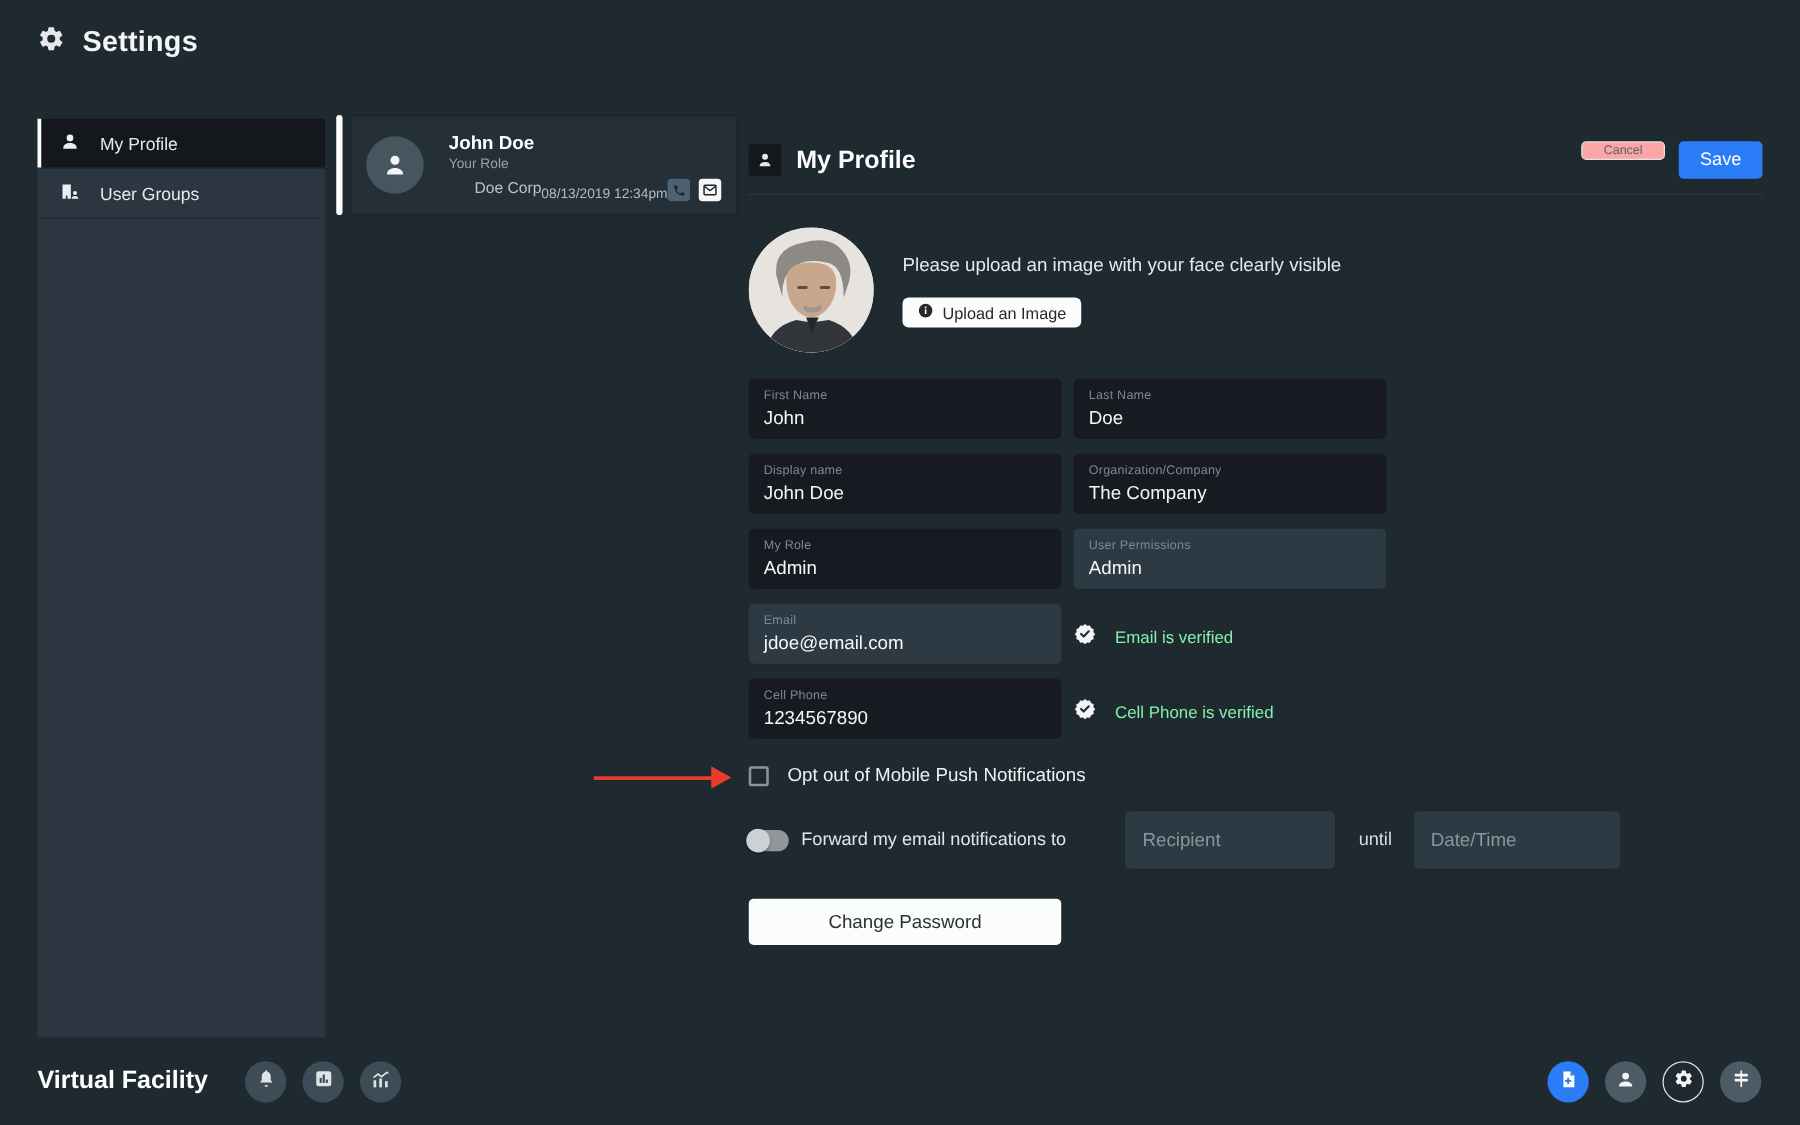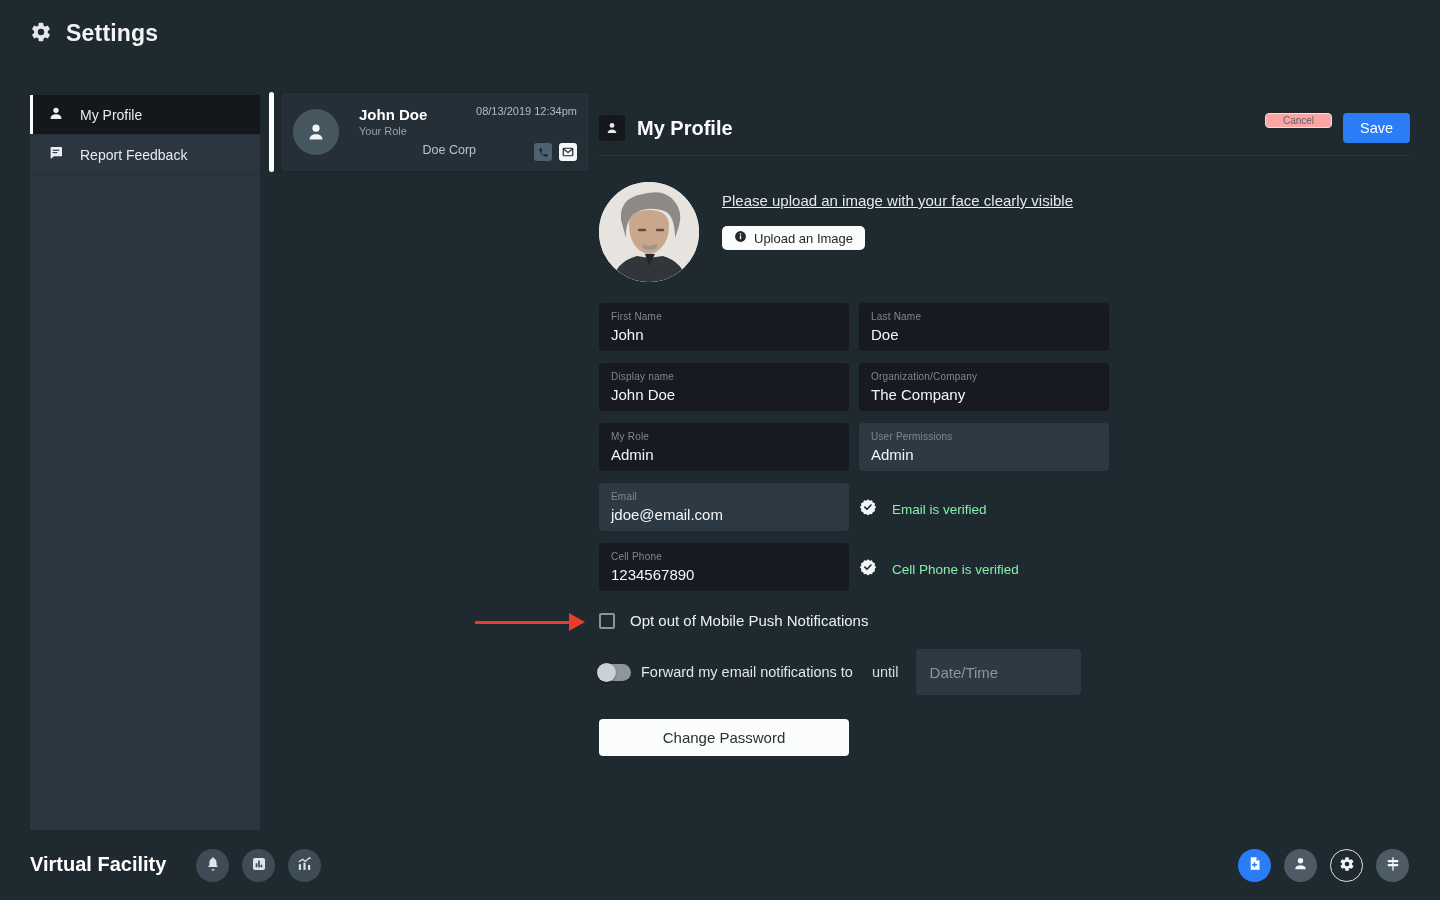--- a/index.html
+++ b/index.html
@@ -7,21 +7,21 @@
   body {
     font-family: "Liberation Sans", "DejaVu Sans", sans-serif;
     background: #1e2930;
     color: #eceff1;
     position: relative;
     overflow: hidden;
   }
   .abs { position: absolute; }
 
   
-  .app-header { left: 30px; top: 20px; display: flex; align-items: flex-end; gap: 14px; }
+  .app-header { left: 30px; top: 20px; display: flex; align-items: flex-start; gap: 14px; }
   .app-header .title { font-size: 23px; font-weight: bold; letter-spacing: .2px; color: #f2f4f5; }
 
   
   .sidebar { left: 30px; top: 95px; width: 230px; height: 735px; background: #2b3641; }
   .side-item {
     height: 40px; display: flex; align-items: center; gap: 16px;
     padding-left: 18px; border-bottom: 1px solid #242e36;
     font-size: 14px; color: #e8ebed; cursor: pointer; position: relative;
   }
   .side-item svg { flex: 0 0 auto; }
@@ -40,40 +40,40 @@
     display: flex; align-items: center; padding: 0 12px; cursor: pointer;
   }
   .avatar-circle {
     width: 46px; height: 46px; border-radius: 50%; background: #46565f;
     display: flex; align-items: center; justify-content: center; flex: 0 0 auto;
   }
   .pc-text { margin-left: 20px; flex: 1; }
   .pc-name { font-size: 15px; font-weight: bold; color: #ffffff; line-height: 18px; }
   .pc-role { font-size: 11px; color: #97a1a8; line-height: 15px; }
   .pc-company { font-size: 12.5px; color: #bcc3c8; line-height: 17px; margin-top: 3px; text-align: right; }
-  .pc-right { align-self: stretch; display: flex; flex-direction: column; justify-content: space-between; padding: 12px 0 10px; align-items: flex-end; }
+  .pc-right { align-self: stretch; display: flex; flex-direction: row; justify-content: space-between; padding: 12px 0 10px; align-items: flex-end; }
   .pc-time { font-size: 11px; color: #b3bbc0; white-space: nowrap; }
   .pc-icons { display: flex; gap: 7px; }
   .mini-sq { width: 18px; height: 18px; border-radius: 3px; display: flex; align-items: center; justify-content: center; }
   .mini-sq.phone { background: #4e6170; }
   .mini-sq.mail  { background: #f5f6f7; }
 
   
   .main-title-row { left: 599px; top: 110px; width: 811px; height: 36px; display: flex; align-items: center; }
   .main-title-icon { width: 26px; height: 26px; border-radius: 3px; background: #14181d; display: flex; align-items: center; justify-content: center; }
   .main-title { font-size: 20px; font-weight: bold; margin-left: 12px; color: #fbfcfd; }
   .title-actions { margin-left: auto; display: flex; gap: 11px; }
   .btn { border: none; border-radius: 4px; font-family: inherit; cursor: pointer; }
   .btn-cancel { width: 67px; height: 15px; background: #fca5a5; color: #5c6268; font-size: 10px; border: 1px solid #e3e5e6; }
   .btn-save { width: 67px; height: 30px; background: #2a7cf7; color: #ffffff; font-size: 14.5px; }
   .main-divider { left: 599px; top: 155px; width: 811px; height: 1px; background: #2d3840; }
 
   
   .photo-wrap { left: 599px; top: 182px; width: 100px; height: 100px; border-radius: 50%; overflow: hidden; background: #e9e7e3; }
-  .upload-block { left: 722px; top: 192px; width: 500px; text-decoration: underline; }
+  .upload-block { left: 722px; top: 204px; width: 500px; }
   .upload-line1 { font-size: 15px; color: #e6e9eb; }
   .upload-meta { font-size: 11.5px; color: #aab2b8; margin-top: 7px; }
   .upload-meta .m-label { color: #9aa3a9; }
   .btn-upload {
     margin-top: 17px; height: 24px; padding: 0 12px; background: #fbfcfc; border-radius: 5px;
     font-size: 13px; color: #24282c; display: inline-flex; align-items: center; gap: 7px; font-weight: 500;
   }
 
   
   .field {
@@ -149,26 +149,26 @@
       <svg width="16" height="16" viewBox="0 0 24 24" fill="#eceff1">
           <circle cx="12" cy="8" r="4"></circle>
           <path d="M4 20c0-4 3.6-6 8-6s8 2 8 6v1H4z"></path>
         </svg>
     </span>
     <span>My Profile</span>
   </div>
   <div class="side-item">
     <span>
       <svg width="16" height="16" viewBox="0 0 24 24" fill="#eceff1">
-          <path d="M4 3h16a1 1 0 0 1 1 1v12a1 1 0 0 1-1 1H9l-5 4V4a1 1 0 0 1 1-1z"></path>
-          <rect x="7" y="7" width="10" height="1.7" fill="#2b3641"></rect>
-          <rect x="7" y="10.6" width="7" height="1.7" fill="#2b3641"></rect>
+          <path d="M3 21V4h10v17H9v-4H7v4H3zm3-14h2v2H6V7zm4 0h2v2h-2V7zM6 11h2v2H6v-2zm4 0h2v2h-2v-2z"></path>
+          <circle cx="18" cy="14" r="2.4"></circle>
+          <path d="M14 21c0-2.2 1.8-3.4 4-3.4s4 1.2 4 3.4z"></path>
         </svg>
     </span>
-    <span>Report Feedback</span>
+    <span>User Groups</span>
   </div>
 </div>
 
 <div class="abs scroll-thumb"></div>
 
 <div class="abs profile-card">
   <div class="avatar-circle">
     <svg width="24" height="24" viewBox="0 0 24 24" fill="#f2f4f5">
         <circle cx="12" cy="8.2" r="3.6"></circle>
         <path d="M5.5 19.5c0-3.4 3-5.2 6.5-5.2s6.5 1.8 6.5 5.2z"></path>
@@ -294,20 +294,21 @@
 <div class="abs optout-row">
   <input type="checkbox" class="cbx" style="">
   <span class="optout-label">Opt out of Mobile Push Notifications</span>
 </div>
 
 <div class="abs forward-row">
   <div class="toggle">
     <div class="toggle-knob"></div>
   </div>
   <span class="forward-label">Forward my email notifications to</span>
+  <input class="fwd-input fwd-recipient" placeholder="Recipient" style="">
   <span class="until-label">until</span>
   <input class="fwd-input fwd-datetime" placeholder="Date/Time" style="">
 </div>
 
 <button class="btn btn-changepw">Change Password</button>
 
 <div class="abs footer-brand">Virtual Facility</div>
 
 <div class="circ" style="left:196px; top:849px">
   <span>

